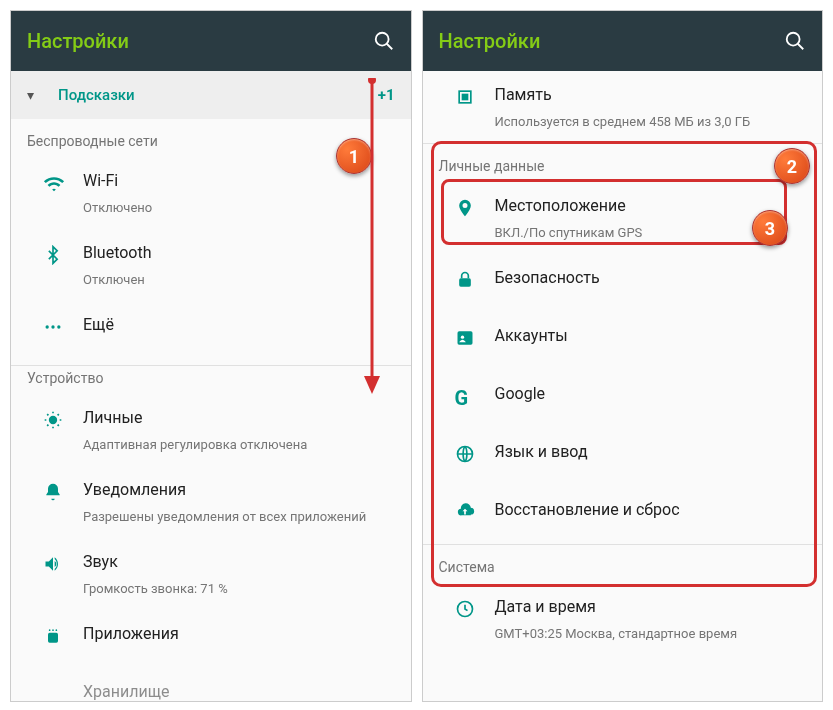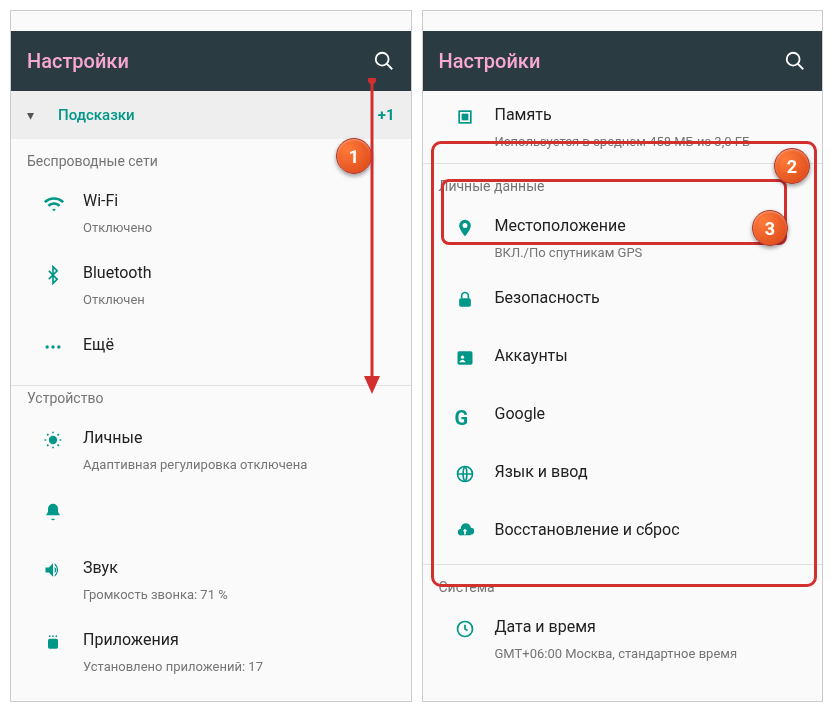--- a/index.html
+++ b/index.html
@@ -19,26 +19,25 @@
   .screen {
     width: 400px;
     height: 690px;
     border: 1px solid #ccc;
     background: #fafafa;
     position: relative;
     overflow: hidden;
   }
   .appbar {
     background: #2a3b42;
-    color: #f9a8d4;
+    color: #84cc16;
     height: 60px;
     display: flex;
     align-items: center;
     padding: 0 16px;
-    margin-top: 20px;
   }
   .appbar .title {
     flex: 1;
     font-size: 20px;
     font-weight: 500;
   }
   .appbar .search {
     font-size: 22px;
   }
   .hints-row {
@@ -201,20 +200,24 @@
         <div class="secondary">Адаптивная регулировка отключена</div>
       </div>
     </div>
 
     <div class="row">
       <div class="icon">
         <svg width="20" height="20" viewBox="0 0 24 24" fill="#009688">
             <path d="M12 2a6 6 0 00-6 6v4l-2 3v1h16v-1l-2-3V8a6 6 0 00-6-6zm0 20a2 2 0 002-2h-4a2 2 0 002 2z"></path>
           </svg>
       </div>
+      <div class="texts">
+        <div class="primary">Уведомления</div>
+        <div class="secondary">Разрешены уведомления от всех приложений</div>
+      </div>
     </div>
 
     <div class="row">
       <div class="icon">
         <svg width="20" height="20" viewBox="0 0 24 24" fill="#009688">
             <path d="M3 9v6h4l5 5V4L7 9H3zm13 3a4 4 0 00-2-3.5v7A4 4 0 0016 12zm-2-8v2a8 8 0 010 12v2a10 10 0 000-16z"></path>
           </svg>
       </div>
       <div class="texts">
         <div class="primary">Звук</div>
@@ -226,21 +229,20 @@
       <div class="icon">
         <svg width="20" height="20" viewBox="0 0 24 24" fill="#009688">
             <circle cx="12" cy="5" r="1"></circle>
             <circle cx="8" cy="5" r="1"></circle>
             <circle cx="16" cy="5" r="1"></circle>
             <rect x="6" y="8" width="12" height="12" rx="2"></rect>
           </svg>
       </div>
       <div class="texts">
         <div class="primary">Приложения</div>
-        <div class="secondary">Установлено приложений: 17</div>
       </div>
     </div>
 
     <div class="row" style="opacity:.5;">
       <div class="icon"></div>
       <div class="texts">
         <div class="primary">Хранилище</div>
       </div>
     </div>
   </div>
@@ -343,21 +345,21 @@
 
     <div class="row">
       <div class="icon">
         <svg width="20" height="20" viewBox="0 0 24 24" fill="none" stroke="#009688" stroke-width="2">
             <circle cx="12" cy="12" r="9"></circle>
             <path d="M12 7v5l3 2"></path>
           </svg>
       </div>
       <div class="texts">
         <div class="primary">Дата и время</div>
-        <div class="secondary">GMT+06:00 Москва, стандартное время</div>
+        <div class="secondary">GMT+03:25 Москва, стандартное время</div>
       </div>
     </div>
 
     <div class="highlight-outer" style="left:8px; top:130px; width:380px; height:440px;"></div>
     <div class="highlight-inner" style="left:18px; top:168px; width:340px; height:60px;"></div>
   </div>
 </div>
 
 <div class="callout" style="left:336px; top:138px;">1</div>
 <div class="callout" style="left:774px; top:148px;">2</div>

